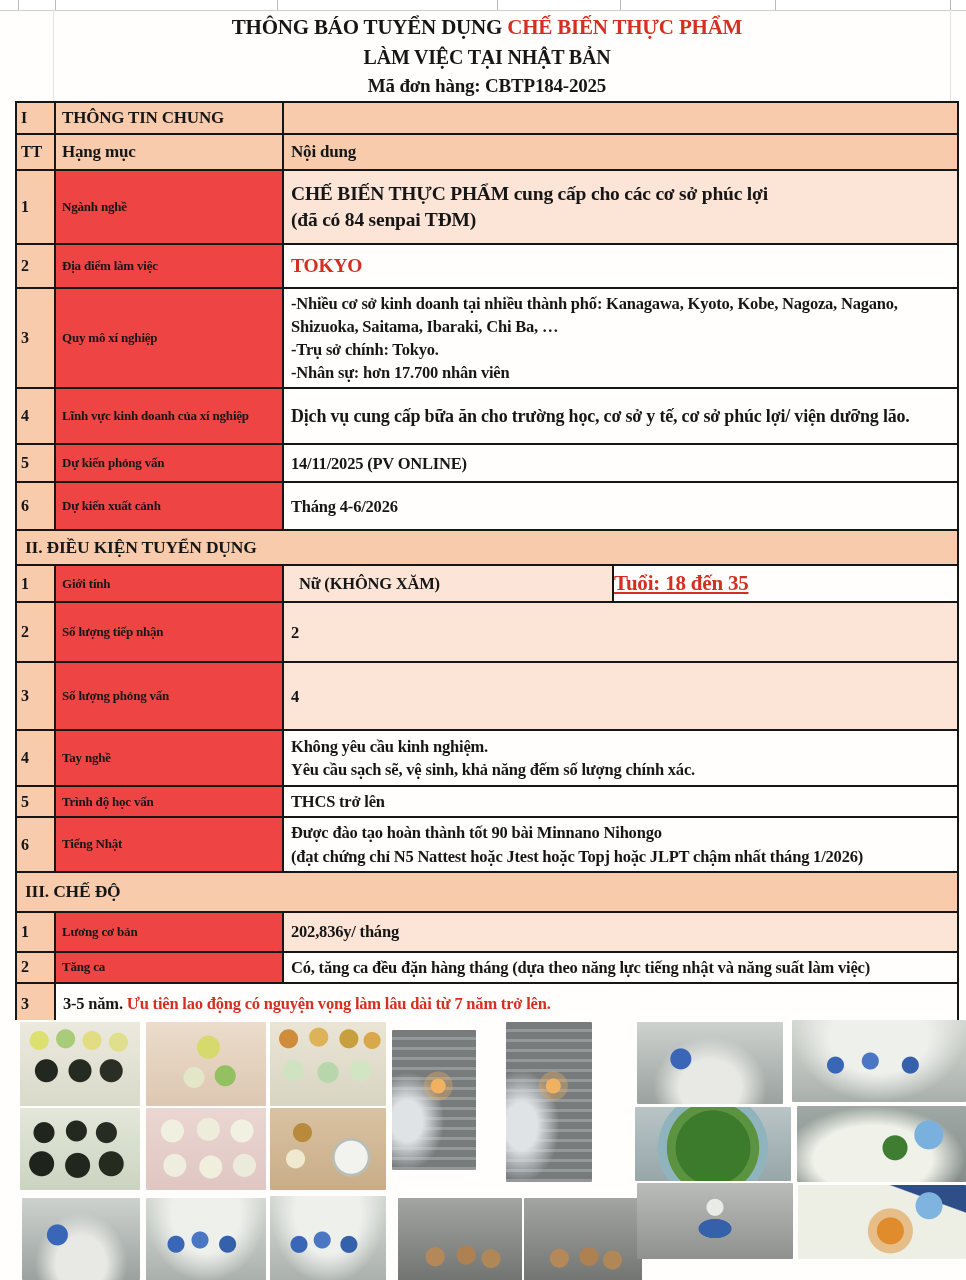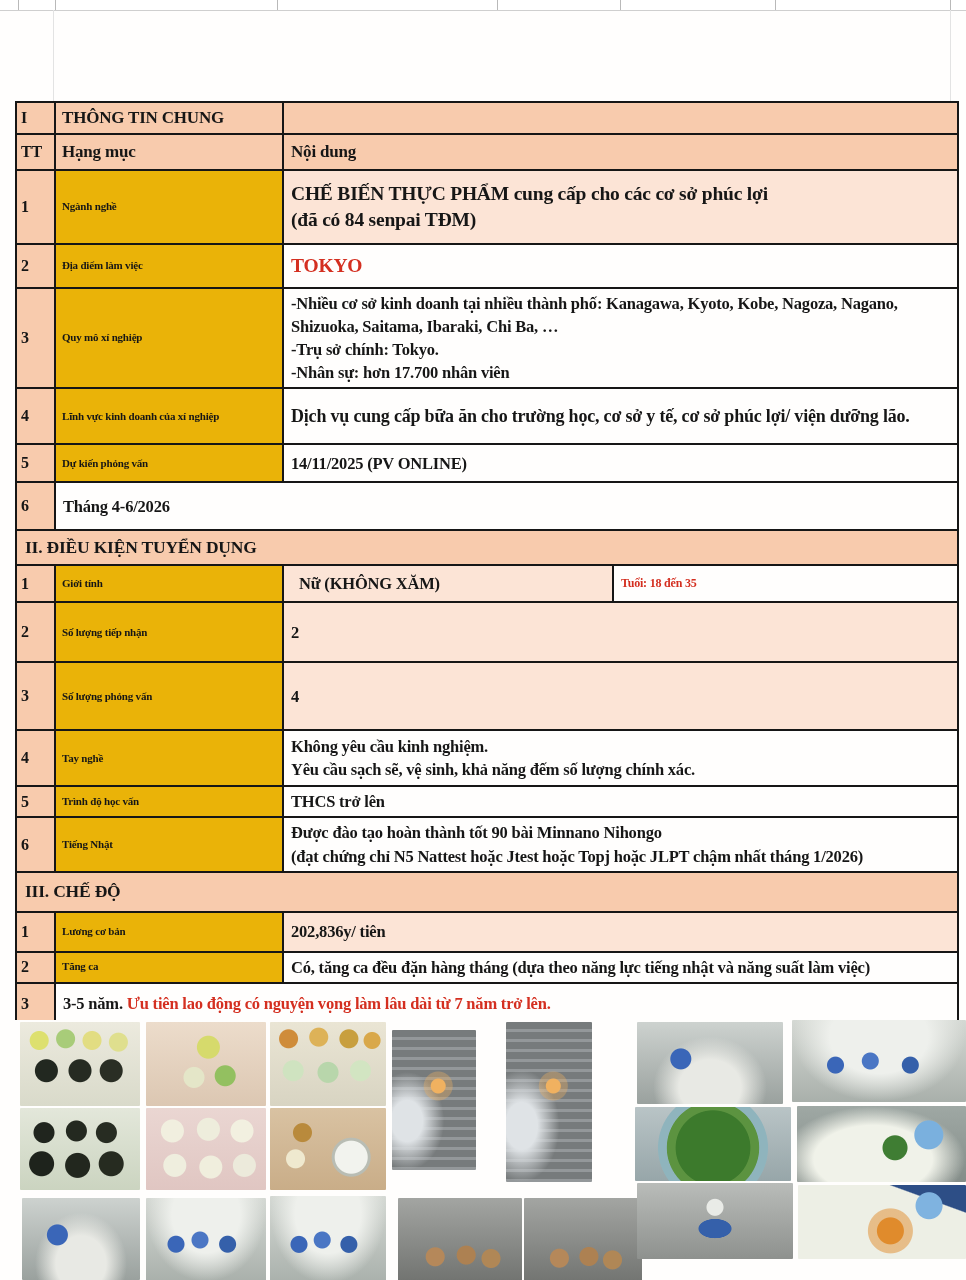--- a/index.html
+++ b/index.html
@@ -26,35 +26,35 @@
   .t2{font-size:20px;line-height:30px;}
   .t3{font-size:19px;line-height:28px;}
   .red{color:var(--red);}
   
   .doc-table{position:absolute;left:15px;top:101px;width:944px;border:2px solid var(--ink);box-sizing:border-box;}
   .doc-table *{box-sizing:border-box;}
   .trow{display:flex;align-items:stretch;background:#fffefd;}
   .trow + .trow{border-top:2px solid var(--ink);}
   .c-num{width:39px;flex:0 0 39px;background:var(--orange);border-right:2px solid var(--ink);
     display:flex;align-items:center;padding-left:4px;font-size:16px;}
-  .c-label{width:228px;flex:0 0 228px;background:#eab308;border-right:2px solid var(--ink);
-    display:flex;align-items:center;padding:2px 4px 2px 6px;font-size:11px;line-height:1.25;}
+  .c-label{width:228px;flex:0 0 228px;background:#ef4444;border-right:2px solid var(--ink);
+    display:flex;align-items:center;padding:2px 4px 2px 6px;font-size:13px;line-height:1.25;}
   .c-content{flex:1;display:flex;flex-direction:column;justify-content:center;
     padding:3px 4px 3px 7px;font-size:16.5px;line-height:1.4;}
   .c-content.big{font-size:19.5px;line-height:1.35;}
   .c-content.mid{font-size:18px;line-height:1.35;}
   .c-content.peach{background:var(--peach);}
   .hdr3 .c-label,.hdr3 .c-content{background:var(--orange);font-size:17px;}
   .hdr3 .c-content{justify-content:center;}
   .c-sec{flex:1;background:var(--orange);display:flex;align-items:center;
     padding-left:8px;font-size:17.5px;}
   .split-wrap{flex:1;display:flex;padding:0;}
   .split-left{width:330px;flex:0 0 330px;background:var(--peach);border-right:2px solid var(--ink);
     display:flex;align-items:center;padding-left:15px;font-size:16.5px;}
-  .split-right{flex:1;display:flex;align-items:center;padding-left:7px;font-size:12px;color:var(--red);}
+  .split-right{flex:1;display:flex;align-items:center;font-size:21px;color:var(--red);text-decoration:underline;}
   .cline{min-height:0;}
   
   .collage{position:absolute;left:0;top:1020px;width:966px;height:260px;background:#fffefd;}
   .ph{position:absolute;border-radius:1px;}
   .ph-trayA{background:
     radial-gradient(circle at 16% 22%,#dde06f 0 9px,transparent 10px),
     radial-gradient(circle at 38% 20%,#a8cc79 0 9px,transparent 10px),
     radial-gradient(circle at 60% 22%,#e2dd82 0 9px,transparent 10px),
     radial-gradient(circle at 82% 24%,#dfdf8e 0 9px,transparent 10px),
     radial-gradient(circle at 22% 58%,#222820 0 11px,transparent 12px),
@@ -142,20 +142,25 @@
       <div class="vl" style="left: 55px;"></div>
       <div class="vl" style="left: 277px;"></div>
       <div class="vl" style="left: 497px;"></div>
       <div class="vl" style="left: 620px;"></div>
       <div class="vl" style="left: 775px;"></div>
       <div class="vl" style="left: 950px;"></div>
     </div>
   <div class="vfaint" style="left:53px;top:10px;height:91px;"></div>
   <div class="vfaint" style="left:950px;top:10px;height:91px;"></div>
 
+  <div class="title-block">
+    <div class="t1"><span>THÔNG BÁO TUYỂN DỤNG</span> <span class="red">CHẾ BIẾN THỰC PHẨM</span></div>
+    <div class="t2">LÀM VIỆC TẠI  NHẬT BẢN</div>
+    <div class="t3">Mã đơn hàng: CBTP184-2025</div>
+  </div>
 
   <div class="doc-table" id="doc-table">
       <div class="trow hdr3" style="min-height: 30px;">
         <div class="c-num">I</div>
         <div class="c-label">THÔNG TIN CHUNG</div>
         <div class="c-content"></div>
       </div>
       <div class="trow hdr3" style="min-height: 36px;">
         <div class="c-num">TT</div>
         <div class="c-label">Hạng mục</div>
@@ -194,20 +199,21 @@
       </div>
       <div class="trow row" style="min-height: 38px;">
         <div class="c-num">5</div>
         <div class="c-label">Dự kiến phỏng vấn</div>
         <div class="c-content">
           <div class="cline"><span>14/11/2025 (PV ONLINE)</span></div>
         </div>
       </div>
       <div class="trow row" style="min-height: 48px;">
         <div class="c-num">6</div>
+        <div class="c-label">Dự kiến xuất cảnh</div>
         <div class="c-content">
           <div class="cline"><span>Tháng 4-6/2026</span></div>
         </div>
       </div>
       <div class="trow sec" style="min-height: 35px;">
         <div class="c-sec">II. ĐIỀU KIỆN TUYỂN DỤNG</div>
       </div>
       <div class="trow rowsplit" style="min-height: 37px;">
         <div class="c-num">1</div>
         <div class="c-label">Giới tính</div>
@@ -253,21 +259,21 @@
           <div class="cline"><span>(đạt chứng chỉ N5 Nattest hoặc Jtest hoặc Topj hoặc JLPT chậm nhất tháng 1/2026)</span></div>
         </div>
       </div>
       <div class="trow sec" style="min-height: 40px;">
         <div class="c-sec">III. CHẾ ĐỘ</div>
       </div>
       <div class="trow row" style="min-height: 40px;">
         <div class="c-num">1</div>
         <div class="c-label">Lương cơ bản</div>
         <div class="c-content peach">
-          <div class="cline"><span>202,836y/ tiên</span></div>
+          <div class="cline"><span>202,836y/ tháng</span></div>
         </div>
       </div>
       <div class="trow row" style="min-height: 30px;">
         <div class="c-num">2</div>
         <div class="c-label">Tăng ca</div>
         <div class="c-content">
           <div class="cline"><span>Có, tăng ca đều đặn hàng tháng (dựa theo năng lực tiếng nhật và năng suất làm việc)</span></div>
         </div>
       </div>
       <div class="trow row" style="min-height: 42px;">

